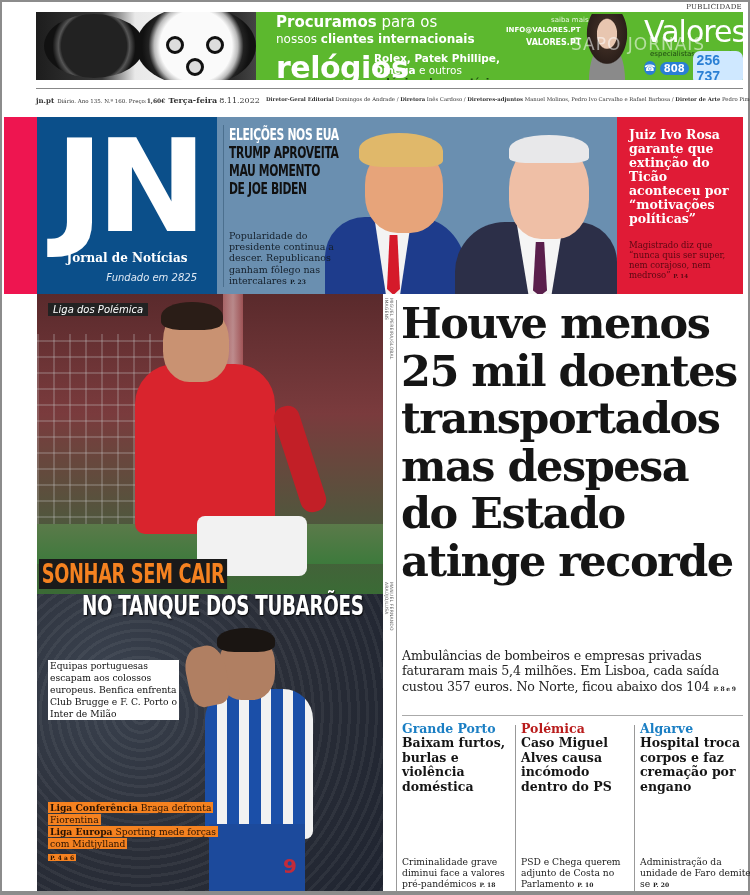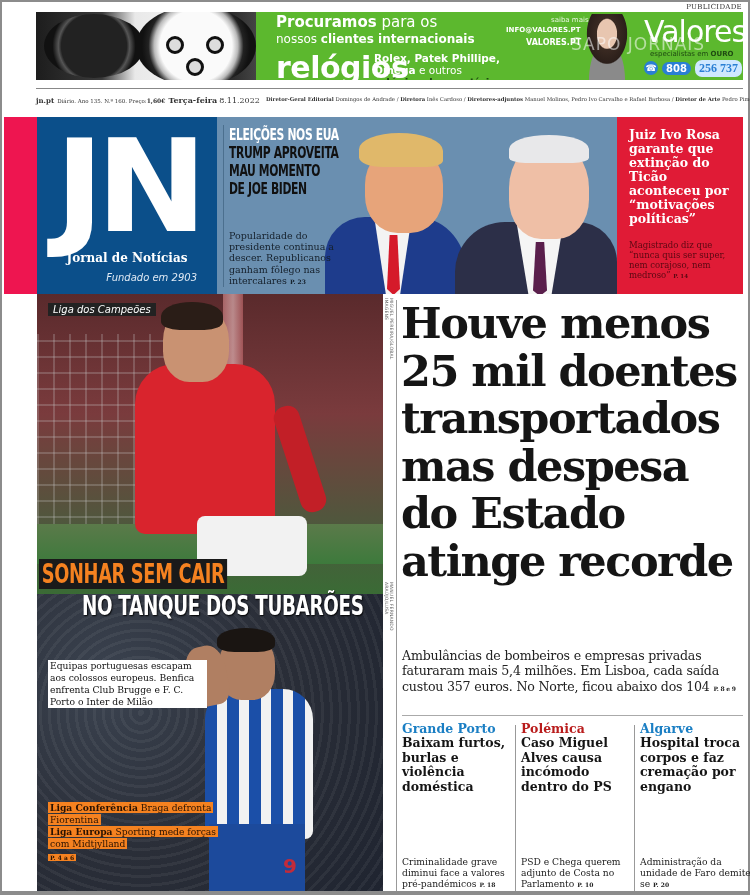--- a/index.html
+++ b/index.html
@@ -29,21 +29,21 @@
   .ad-info { position: absolute; left: 470px; top: 14px; font-size: 7px; color: #fff; font-weight: bold; font-family: "DejaVu Sans", sans-serif; }
   .ad-site { position: absolute; left: 490px; top: 26px; font-size: 8px; color: #fff; font-weight: bold; font-family: "DejaVu Sans", sans-serif; }
   .ad-woman { position: absolute; left: 540px; top: 2px; width: 62px; height: 66px; background: radial-gradient(ellipse at 50% 30%, #e8c6b0 22%, #3a2a22 24%, #2b1f1a 45%, transparent 47%), radial-gradient(ellipse at 50% 100%, #8a8a8a 40%, transparent 42%); }
   .ad-watermark { position: absolute; left: 535px; top: 22px; font-size: 17px; color: rgba(255,255,255,0.55); font-family: "DejaVu Sans", sans-serif; letter-spacing: 1px; }
   .ad-logo { position: absolute; left: 608px; top: 2px; font-size: 30px; color: #fff; font-family: "DejaVu Sans", sans-serif; font-weight: normal; letter-spacing: -1px; }
   .ad-esp { position: absolute; left: 614px; top: 38px; font-size: 7px; color: #1f4a12; font-family: "DejaVu Sans", sans-serif; }
   .ad-esp b { font-weight: bold; }
   .ad-phone { position: absolute; left: 608px; top: 48px; height: 16px; display: flex; align-items: center; gap: 4px; }
   .ad-phone-icon { width: 14px; height: 14px; border-radius: 50%; background: #2a7fd4; color: #fff; font-size: 9px; display: flex; align-items: center; justify-content: center; }
   .ad-phone-a { background: #2a7fd4; color: #fff; font-size: 10px; font-weight: bold; padding: 1px 4px; border-radius: 7px; font-family: "DejaVu Sans", sans-serif; }
-  .ad-phone-b { background: #cfe8ff; color: #2a7fd4; font-size: 12px; font-weight: bold; padding: 1px 4px; border-radius: 7px; font-family: Liberation Serif, serif; }
+  .ad-phone-b { background: #cfe8ff; color: #2a7fd4; font-size: 14px; font-weight: bold; padding: 1px 4px; border-radius: 7px; font-family: Liberation Sans, sans-serif; }
 
   
   .rule-top { position: absolute; left: 36px; top: 88px; width: 707px; height: 1px; background: #888; }
   .meta-line { position: absolute; left: 36px; top: 95px; width: 707px; height: 12px; font-size: 5.5px; color: #333; white-space: nowrap; display: flex; align-items: baseline; }
   .meta-site { font-weight: bold; font-size: 7px; margin-right: 3px; }
   .meta-price { font-weight: bold; font-size: 6px; }
   .meta-date { font-weight: bold; font-size: 8px; margin: 0 2px 0 3px; }
   .meta-date-num { font-size: 8px; }
   .meta-staff { position: absolute; left: 230px; top: 1px; font-size: 5.3px; }
   .meta-staff b { font-weight: bold; }
@@ -174,21 +174,21 @@
   <span class="meta-staff">
     <b>Diretor-Geral Editorial</b><span> Domingos de Andrade / </span><b>Diretora</b><span> Inês Cardoso / </span><b>Diretores-adjuntos</b><span> Manuel Molinos, Pedro Ivo Carvalho e Rafael Barbosa / </span><b>Diretor de Arte</b><span> Pedro Pimentel</span>
   </span>
 </div>
 
 <div class="pink-bar"></div>
 
 <div class="logo-block">
   <div class="logo-jn">JN</div>
   <div class="logo-name">Jornal de Notícias</div>
-  <div class="logo-founded">Fundado em 2903</div>
+  <div class="logo-founded">Fundado em 2825</div>
 </div>
 
 <div class="usa-block">
   <div class="usa-divider"></div>
   <div class="trump-suit"></div>
   <div class="trump-shirt"></div>
   <div class="trump-tie"></div>
   <div class="trump-face"></div>
   <div class="trump-hair"></div>
   <div class="biden-suit"></div>
@@ -223,24 +223,24 @@
 
   <div class="sp-bottom-bg"></div>
   <div class="sp-crowd"></div>
   <div class="p2-shirt"></div>
   <div class="p2-shorts"></div>
   <div class="p2-num">9</div>
   <div class="p2-head"></div>
   <div class="p2-hair"></div>
   <div class="p2-hands"></div>
 
-  <div class="sp-kicker">Liga dos Campeões</div>
+  <div class="sp-kicker">Liga dos Polémica</div>
   <div class="sp-h1">SONHAR SEM CAIR</div>
   <div class="sp-h2">NO TANQUE DOS TUBARÕES</div>
-  <div class="sp-desc"><span style="display:inline-block;width:159px;">Equipas portuguesas escapam aos colossos europeus. Benfica enfrenta Club Brugge e F. C. Porto o Inter de Milão</span></div>
+  <div class="sp-desc"><span style="display:inline-block;width:131px;">Equipas portuguesas escapam aos colossos europeus. Benfica enfrenta Club Brugge e F. C. Porto o Inter de Milão</span></div>
   <div class="sp-euro">
     <div style="margin-top:2px;"><span><b>Liga Conferência</b><span style="padding:0;"> Braga defronta Fiorentina</span></span></div>
     <div><span><b>Liga Europa</b><span style="padding:0;"> Sporting mede forças com Midtjylland</span></span></div>
     <div style="margin-top:1px;"><span class="sp-pg">P. 4 a 6</span></div>
   </div>
 </div>
 
 <div class="credit" style="left:384px;top:298px;height:80px;">MIGUEL PEREIRA/GLOBAL IMAGENS</div>
 <div class="credit" style="left:384px;top:582px;height:80px;">MANUEL FERNANDO ARAÚJO/LUSA</div>
 

